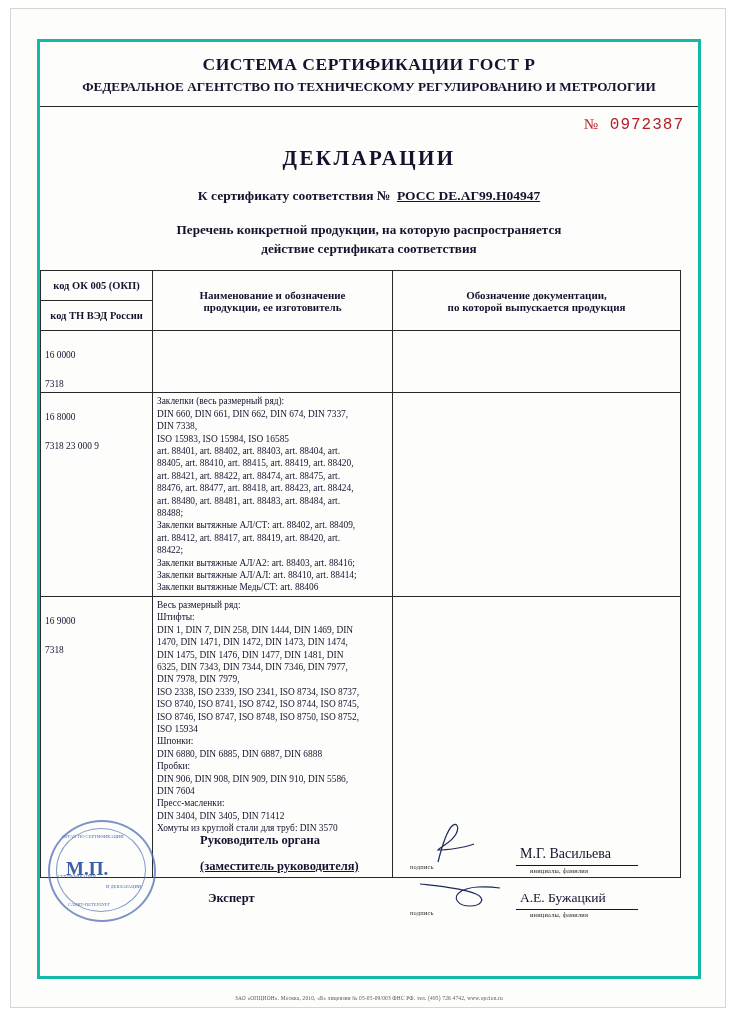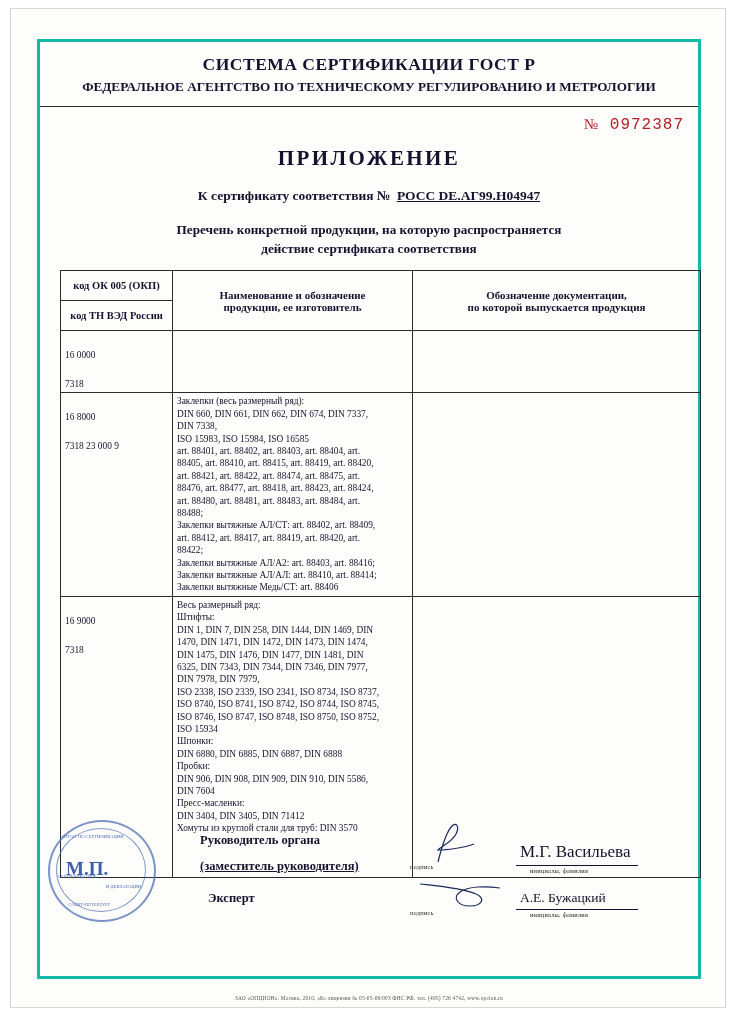--- a/index.html
+++ b/index.html
@@ -114,21 +114,21 @@
     width: 100%;
     text-align: center;
     font-size: 13.2px;
     font-weight: bold;
     line-height: 1.45;
     color: #14132e;
   }
   
   .tbl {
     position: absolute;
-    left: 20px;
+    left: 0;
     top: 228px;
     width: 640px;
     border-collapse: collapse;
     table-layout: fixed;
     font-size: 9.4px;
     color: #14132e;
   }
   .tbl td, .tbl th {
     border: 1px solid #2a2a2a;
     vertical-align: top;
@@ -206,21 +206,21 @@
   }
   .sig-row {
     position: absolute;
     font-size: 12.5px;
     font-weight: bold;
     color: #14132e;
   }
   .role1 { left: 160px; bottom: 102px; }
   .role1b { left: 160px; bottom: 76px; text-decoration: underline; }
   .role2 { left: 168px; bottom: 44px; }
-  .name1 { left: 480px; bottom: 88px; font-weight: normal; font-size: 17px;}
+  .name1 { left: 480px; bottom: 88px; font-weight: normal; font-size: 14px;}
   .name2 { left: 480px; bottom: 44px; font-weight: normal; font-size: 13.5px;}
   .caption {
     position: absolute;
     font-size: 6.4px;
     font-weight: normal;
     color: #2a2a2a;
     letter-spacing: 0.2px;
   }
   .cap1 { left: 370px; bottom: 80px; }
   .cap2 { left: 370px; bottom: 34px; }
@@ -258,21 +258,21 @@
         <div class="line1">СИСТЕМА СЕРТИФИКАЦИИ ГОСТ Р</div>
         <div class="line2">ФЕДЕРАЛЬНОЕ АГЕНТСТВО ПО ТЕХНИЧЕСКОМУ РЕГУЛИРОВАНИЮ И МЕТРОЛОГИИ</div>
       </div>
       <div class="header-rule"></div>
 
       <div class="doc-number">
         <span class="nomark">№</span>
         <span>0972387</span>
       </div>
 
-      <div class="title">ПРИЛОЖЕНИЕ</div>
+      <div class="title">ДЕКЛАРАЦИИ</div>
 
       <div class="subtitle">
         <span>К сертификату соответствия №</span>
         <span class="certno">РОСС DE.АГ99.Н04947</span>
       </div>
 
       <div class="scope">
         <div>Перечень конкретной продукции,  на которую распространяется</div>
         <div>действие сертификата соответствия</div>
       </div>

